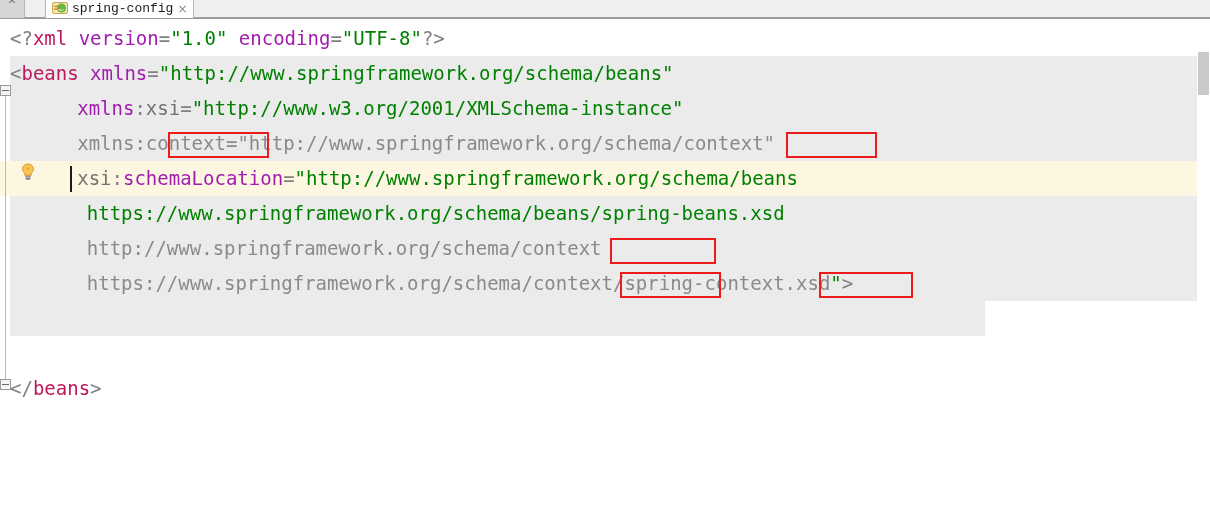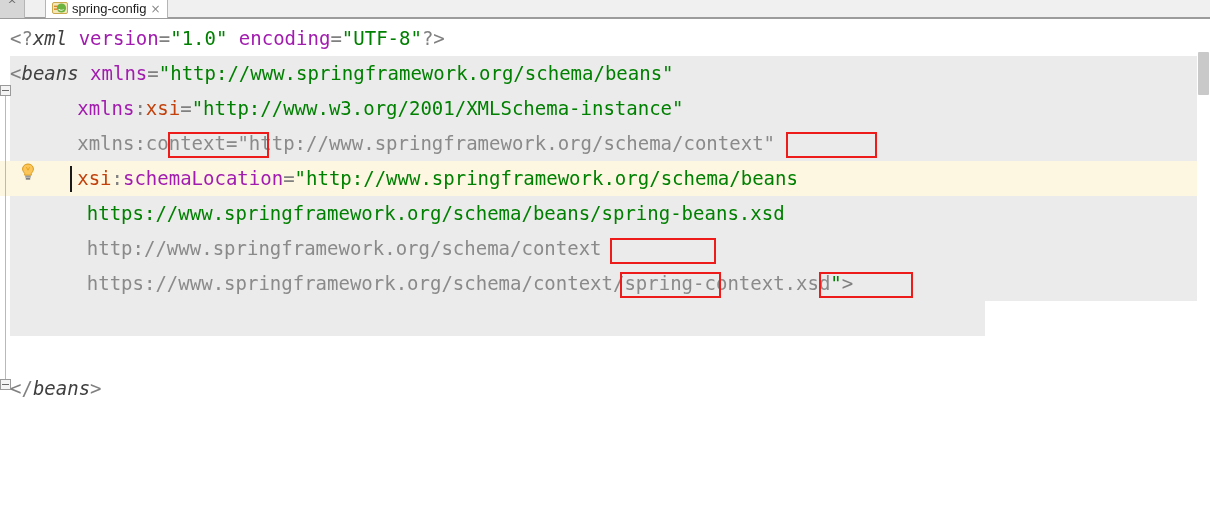--- a/index.html
+++ b/index.html
@@ -51,21 +51,21 @@
     align-items: flex-end;
     gap: 4px;
   }
   #tab-icon {
     width: 16px; height: 16px;
     position: relative;
     margin-bottom: 2px;
     flex: 0 0 auto;
   }
   .tab-label {
-    font-family: Liberation Sans, sans-serif;
+    font-family: Liberation Mono, monospace;
     font-size: 13px;
     color: #1b1b1b;
     line-height: 15px;
     margin-bottom: 2px;
     white-space: nowrap;
   }
   .tab-close {
     font-family: "DejaVu Sans", sans-serif;
     font-size: 12px;
     color: #8a8a8a;
@@ -138,23 +138,23 @@
     position: absolute;
     left: 0;
     top: 140px;
     width: 10px;
     height: 35px;
     background: #fdf7e2;
   }
 
   
   .c-punct   { color: #808080; }
-  .c-tag     { color: #404040; font-style: italic; }
+  .c-tag     { color: #be185d; }
   .c-attr    { color: #a21caf; }
-  .c-ns      { color: #c2410c; margin-top: 24px; }
+  .c-ns      { color: #737373; margin-top: 24px; }
   .c-val     { color: #008000; }
   .c-dim     { color: #8a8a8a; }
 
   
   .redbox {
     position: absolute;
     border: 2px solid #ee1b1b;
     box-sizing: border-box;
     pointer-events: none;
   }

